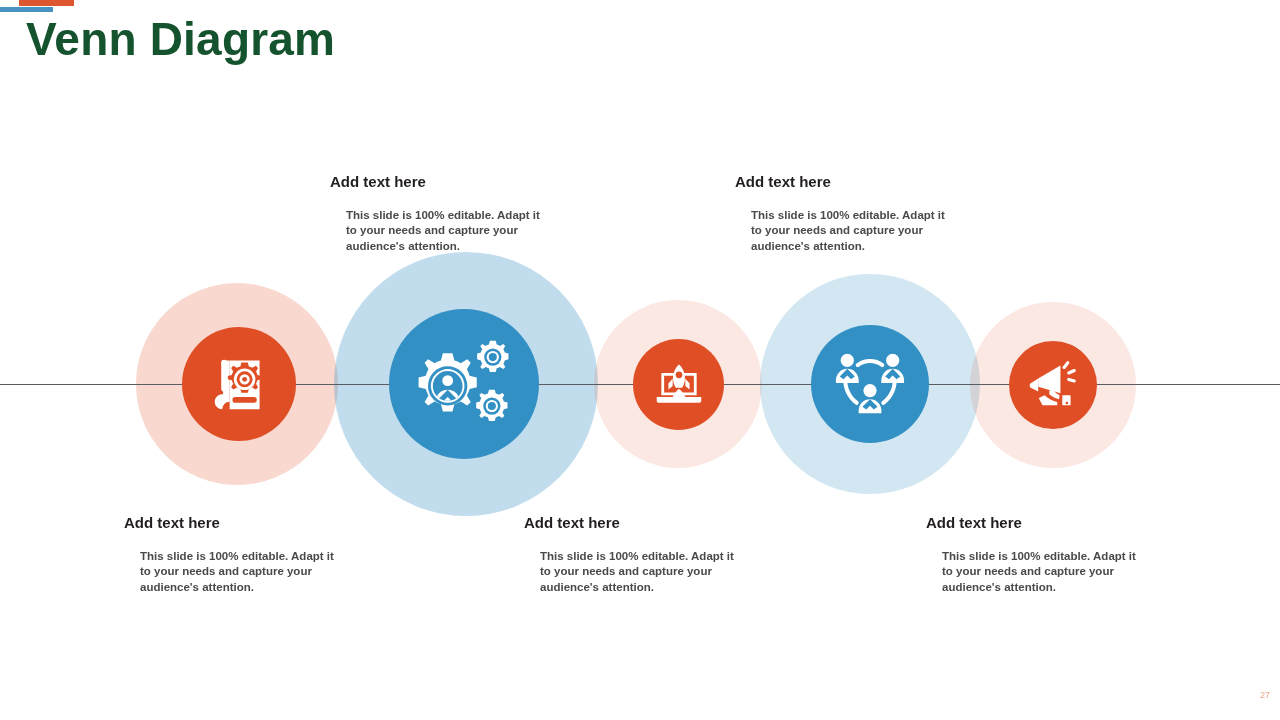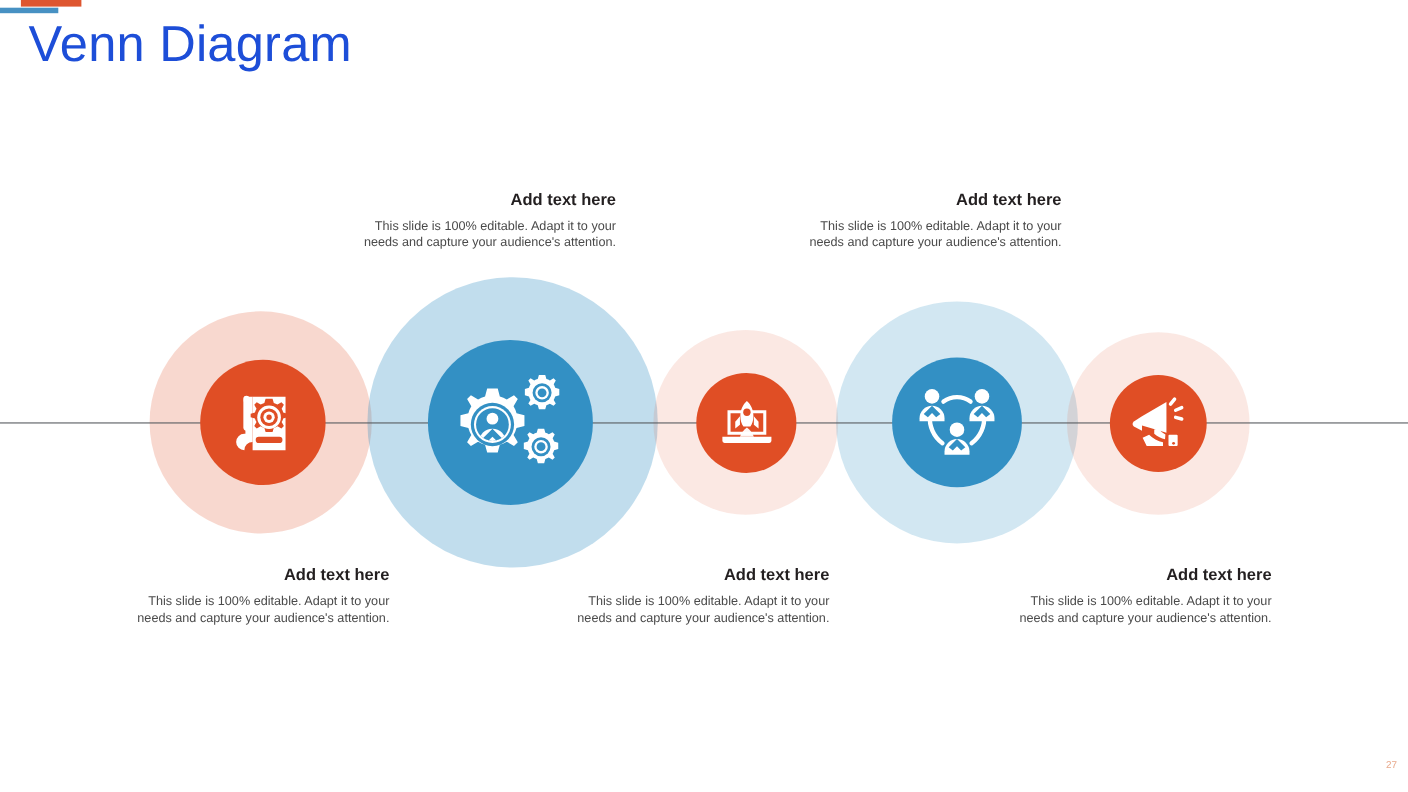--- a/index.html
+++ b/index.html
@@ -34,23 +34,23 @@
     height: 5px;
     background: #4791C3;
   }
 
   
   .slide-title {
     position: absolute;
     left: 26px;
     top: 12px;
     font-size: 46px;
-    font-weight: 400;
+    font-weight: 700;
     letter-spacing: 0.2px;
-    color: #1d4ed8;
+    color: #14532d;
     line-height: 1.2;
     white-space: nowrap;
   }
 
   
   .axis-line {
     position: absolute;
     left: 0;
     top: 384px;
     width: 1280px;
@@ -84,35 +84,35 @@
     justify-content: center;
   }
   .core.orange { background: #E04E25; }
   .core.blue   { background: #3390C4; }
 
   .core svg { display: block; }
 
   
   .tblock {
     position: absolute;
-    text-align: right;
+    text-align: left;
   }
   .tblock .heading {
     font-size: 15px;
     font-weight: bold;
     color: #231f20;
     margin: 0 0 7px 0;
     line-height: 1.25;
   }
   .tblock .body {
     font-size: 11.5px;
-    font-weight: normal;
+    font-weight: bold;
     color: #4a4a4a;
     line-height: 1.35;
-    margin: 0;
+    margin: 16px;
   }
 
   
   .page-num {
     position: absolute;
     right: 10px;
     bottom: 20px;
     font-size: 9px;
     color: #E8A98C;
   }

